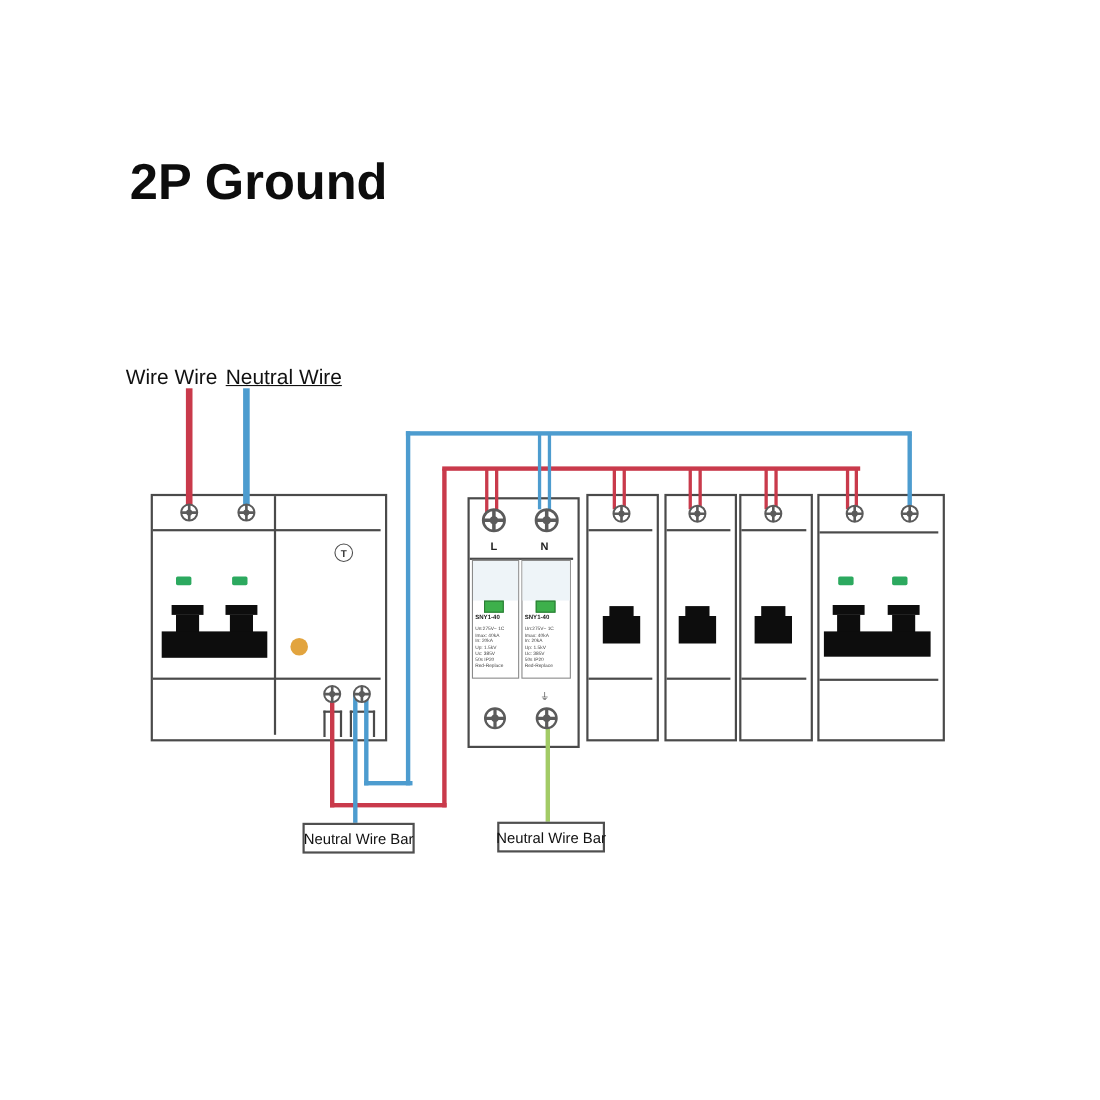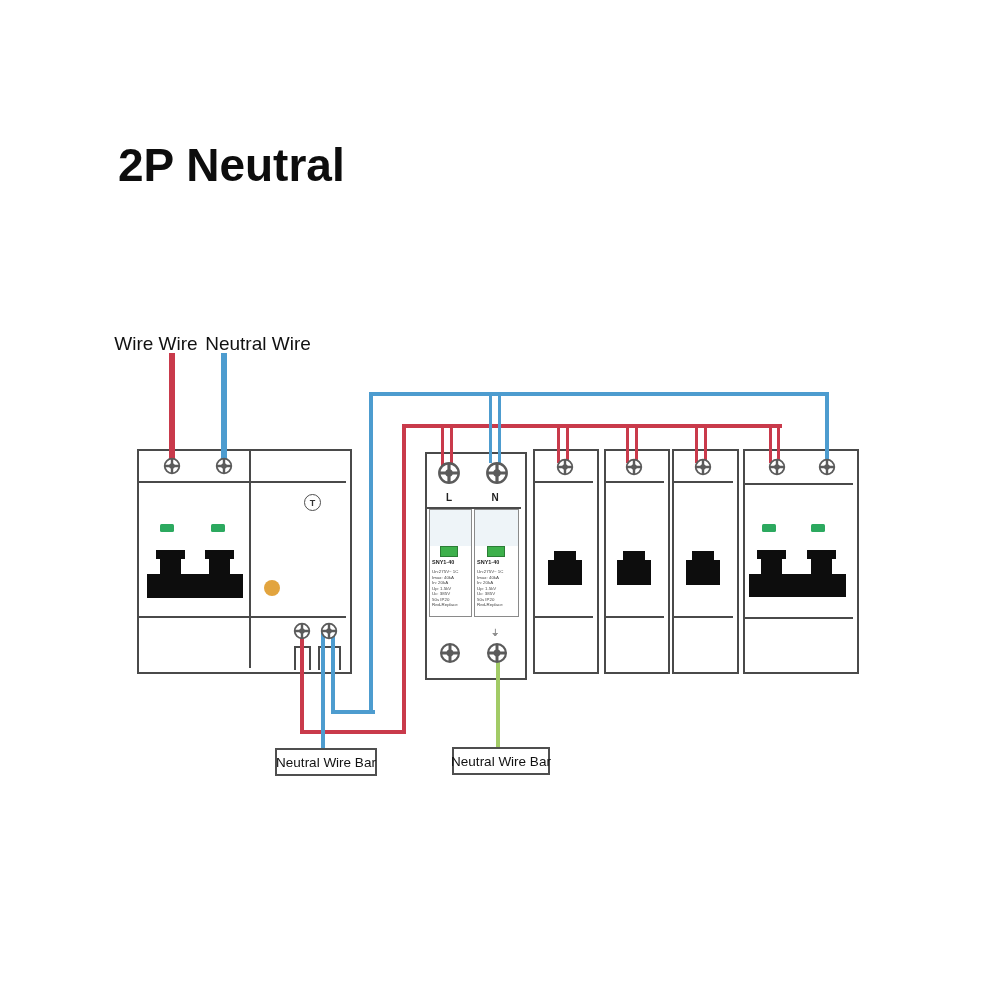--- a/index.html
+++ b/index.html
@@ -30,23 +30,23 @@
   .termlbl{position:absolute;width:24px;font-size:10px;font-weight:bold;color:#222;text-align:center;z-index:3;}
   .gndsym{position:absolute;font-size:9px;color:#222;z-index:3;line-height:1;}
   .barbox{position:absolute;background:#fff;border:2px solid #4f4f4f;display:flex;align-items:center;justify-content:center;
           font-size:13.5px;color:#111;z-index:6;box-sizing:border-box;white-space:nowrap;}
 </style>
 </head>
 <body>
 
 <div id="canvas">
 
-  <div class="title">2P Neutral</div>
+  <div class="title">2P Ground</div>
   <div class="lbl" style="left:114px;top:333px;width:84px;">Wire Wire</div>
-  <div class="lbl" style="left:202px;top:333px;width:112px;">Neutral Wire</div>
+  <div class="lbl" style="left:202px;top:333px;width:112px;text-decoration:underline;">Neutral Wire</div>
 
   <div class="wire live" style="left:169px;top:353px;width:6px;height:114px;"></div>
 
   <div class="wire neutral" style="left:221px;top:353px;width:6px;height:114px;"></div>
 
   <div class="wire live" style="left:300px;top:631px;width:4px;height:103px;"></div>
   <div class="wire live" style="left:300px;top:730px;width:106px;height:4px;"></div>
   <div class="wire live" style="left:402px;top:426px;width:4px;height:308px;"></div>
   <div class="wire live" style="left:402px;top:424px;width:380px;height:4px;"></div>
   <div class="wire live" style="left:441px;top:427px;width:3px;height:39px;"></div>

